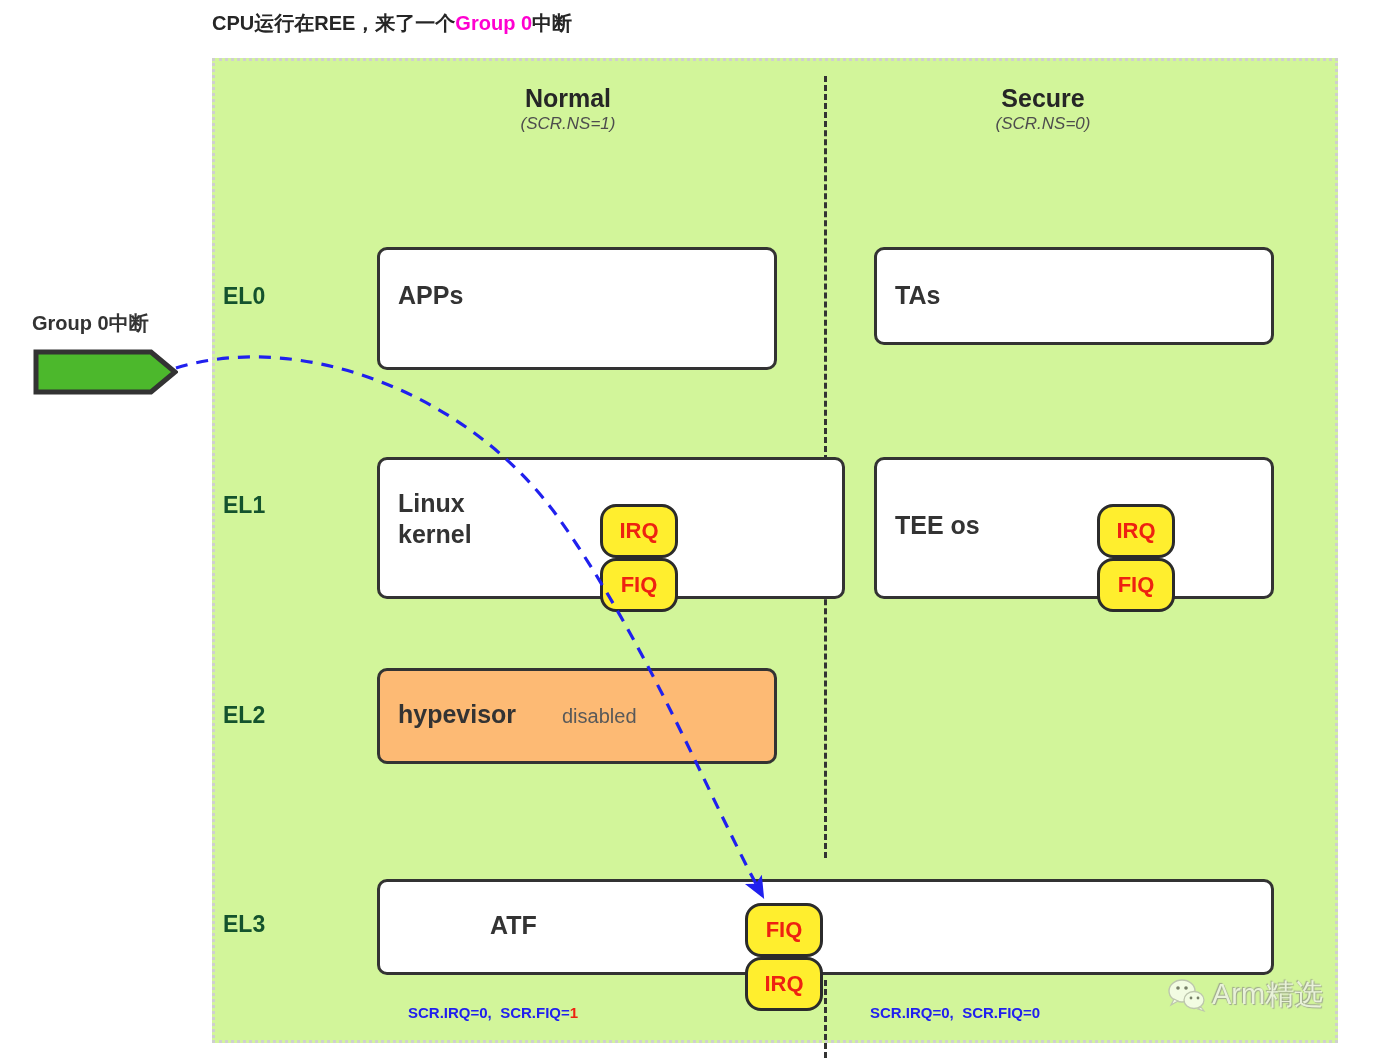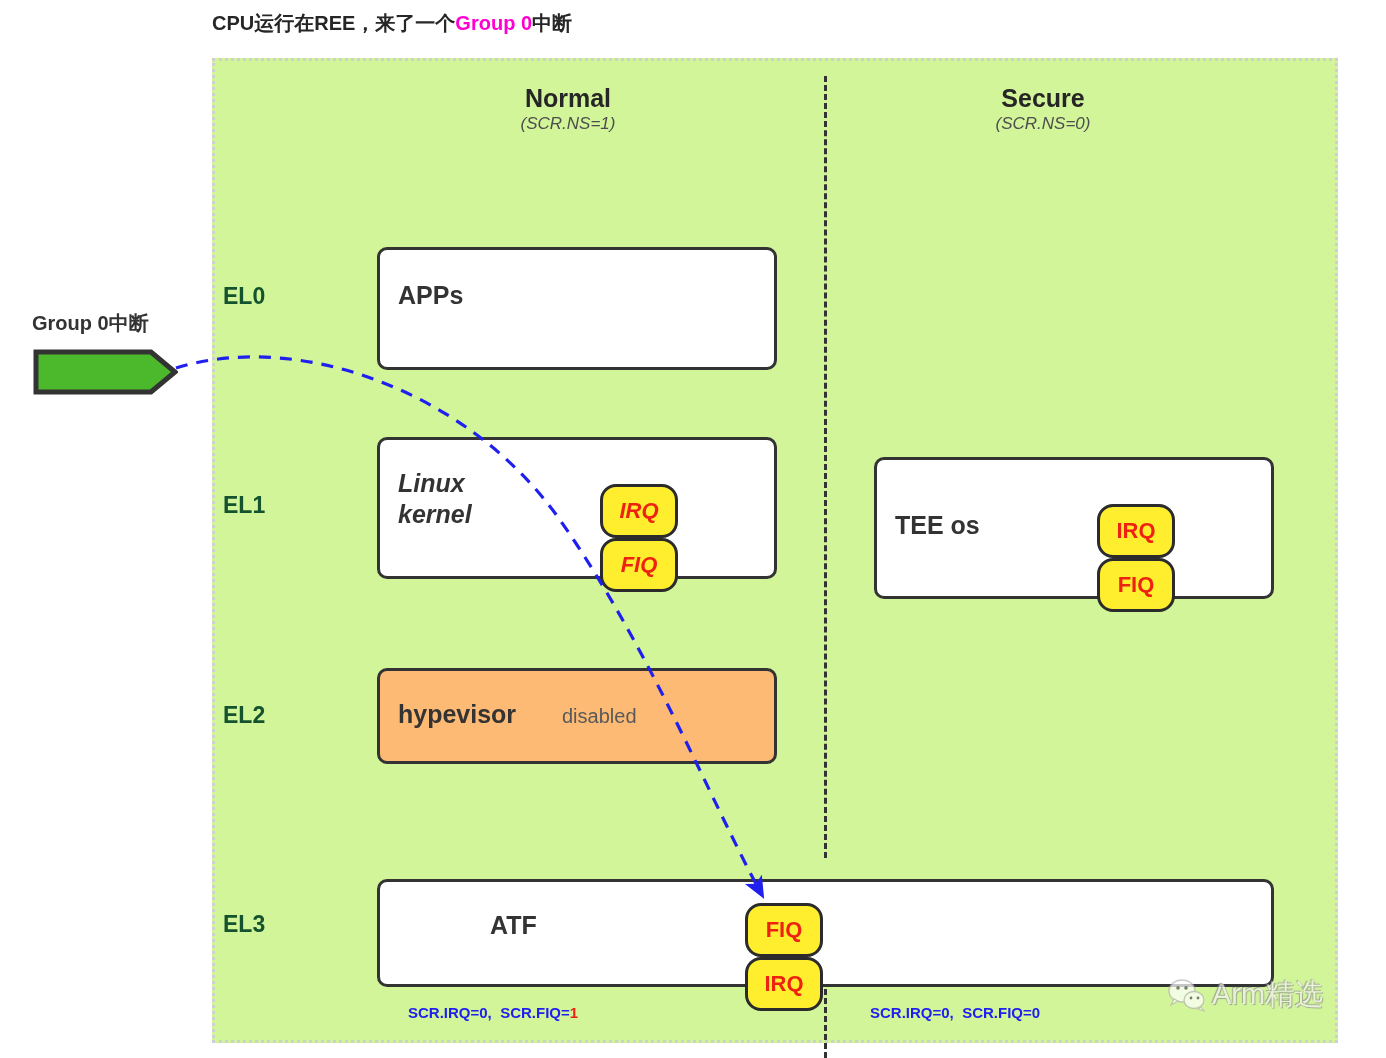--- a/index.html
+++ b/index.html
@@ -223,22 +223,25 @@
 
   <div class="el-label" style="top:283px">EL0</div>
   <div class="el-label" style="top:492px">EL1</div>
   <div class="el-label" style="top:702px">EL2</div>
   <div class="el-label" style="top:911px">EL3</div>
 
   <div class="box" style="left:377px; top:247px; width:400px; height:123px;">
     <div class="box-label" style="top:30px;">APPs</div>
   </div>
 
-
-  <div class="box" style="left:377px; top:437px; width:400px; height:142px;font-style:italic;">
+  <div class="box" style="left:874px; top:247px; width:400px; height:98px;">
+    <div class="box-label" style="top:30px;">TAs</div>
+  </div>
+
+  <div class="box" style="left:377px; top:457px; width:468px; height:142px;">
     <div class="box-label" style="top:28px;">Linux
 kernel</div>
     <div class="badge-pair" style="left:220px; top:44px;">
       <div class="badge">IRQ</div>
       <div class="badge">FIQ</div>
     </div>
   </div>
 
   <div class="box" style="left:874px; top:457px; width:400px; height:142px;">
     <div class="box-label" style="top:50px;">TEE os</div>
@@ -246,21 +249,21 @@
       <div class="badge">IRQ</div>
       <div class="badge">FIQ</div>
     </div>
   </div>
 
   <div class="box gray" style="left:377px; top:668px; width:400px; height:96px;">
     <div class="box-label" style="top:28px;">hypevisor</div>
     <div class="box-sublabel" style="left:182px; top:34px;">disabled</div>
   </div>
 
-  <div class="box" style="left:377px; top:879px; width:897px; height:108px;">
+  <div class="box" style="left:377px; top:879px; width:897px; height:96px;">
     <div class="box-label" style="left:110px; top:28px;">ATF</div>
     <div class="badge-pair" style="left:365px; top:21px;">
       <div class="badge">FIQ</div>
       <div class="badge">IRQ</div>
     </div>
   </div>
 
   <div class="scr-line" style="left:408px; top:1004px;">
     <span>SCR.IRQ=0,</span>&nbsp;
     <span>SCR.FIQ=</span><span class="hot">1</span>

